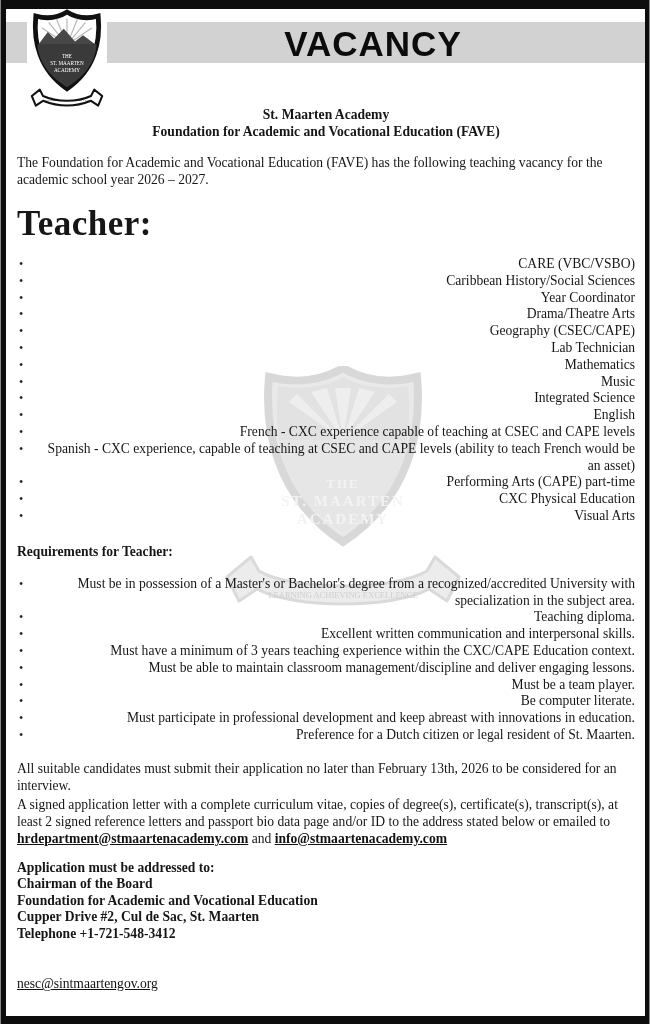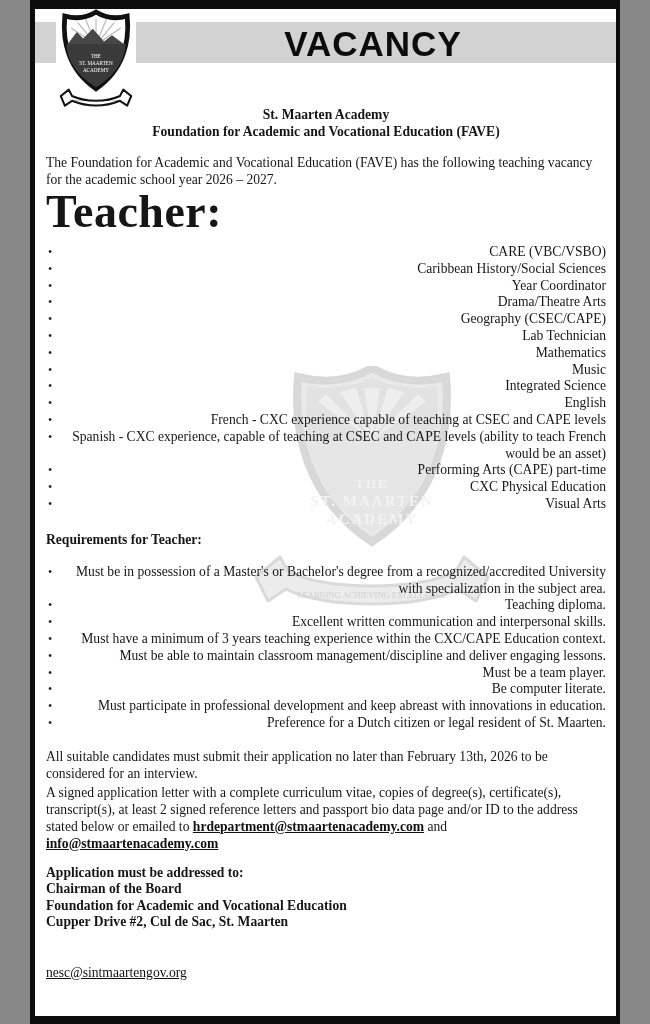--- a/index.html
+++ b/index.html
@@ -1,17 +1,17 @@
 <!DOCTYPE html>
 <html><head>
 <meta charset="utf-8">
 <style>
   html,body{margin:0;padding:0;background:#888;}
   .page{
-    position:relative;width:590px;height:1024px;margin:0 auto;
+    position:relative;width:648px;height:1024px;margin:0 auto;
     background:#ffffff;overflow:hidden;
     font-family:"Liberation Serif","DejaVu Serif",serif;
     color:#161616;
   }
   
   .bar-top{position:absolute;left:0;top:0;width:650px;height:9px;background:#0d0d0d;z-index:5;}
   .bar-bottom{position:absolute;left:0;bottom:0;width:650px;height:8px;background:#0d0d0d;z-index:5;}
   .bar-left{position:absolute;left:0;top:0;width:5px;height:1024px;background:#0d0d0d;z-index:5;}
   .bar-right{position:absolute;right:0;top:0;width:4px;height:1024px;background:#0d0d0d;z-index:5;}
 
@@ -28,21 +28,21 @@
   .logo-box svg{display:block;width:100%;height:100%;}
 
   
   .watermark{position:absolute;left:222px;top:366px;width:240px;height:270px;z-index:0;}
   .watermark svg{display:block;width:100%;height:100%;}
 
   
   .content{position:absolute;left:16px;right:14px;top:106px;z-index:2;font-size:13.6px;line-height:17px;}
   .org{ text-align:center;font-weight:bold;}
   .intro{margin:14px 0 0 0;}
-  h1.teacher{margin:4px 0 0 0;font-size:46px;line-height:40px;font-weight:bold;letter-spacing:0.5px;}
+  h1.teacher{margin:16px 0 0 0;font-size:35px;line-height:40px;font-weight:bold;letter-spacing:0.5px;}
   ul.doc-list{margin:12px 0 0 0;padding:0;list-style:none;line-height:16.8px;text-align:right;}
   ul.doc-list li{position:relative;padding-left:15px;margin:0;}
   ul.doc-list li::before{content:"\2022";position:absolute;left:2px;top:0;font-size:12px;color:#222;}
   .req-heading{margin:18px 0 0 0;font-weight:bold;}
   ul.req-list{margin:16px 0 0 0;}
   ul.req-list li{padding-left:17px;}
   .para{margin:16px 0 0 0;}
   .para-tight{margin:2px 0 0 0;}
   a.email{color:#111;font-weight:bold;text-decoration:underline;cursor:pointer;}
   a.email-plain{color:#111;text-decoration:underline;cursor:pointer;}
@@ -155,19 +155,20 @@
 
     <p class="para">All suitable candidates must submit their application no later than February 13th, 2026 to be considered for an interview.</p>
 
     <p class="para-tight"><span>A signed application letter with a complete curriculum vitae, copies of degree(s), certificate(s), transcript(s), at least 2 signed reference letters and passport bio data page and/or ID to the address stated below or emailed to </span><a class="email">hrdepartment@stmaartenacademy.com</a><span> and </span><a class="email">info@stmaartenacademy.com</a></p>
 
     <div class="address">
       <div>Application must be addressed to:</div>
       <div>Chairman of the Board</div>
       <div>Foundation for Academic and Vocational Education</div>
       <div>Cupper Drive #2, Cul de Sac, St. Maarten</div>
+      <div>Telephone +1-721-548-3412</div>
     </div>
 
     <p class="para"><br>
       <a class="email-plain">nesc@sintmaartengov.org</a></p>
 
   </div>
 </div>
 
 </body></html>

